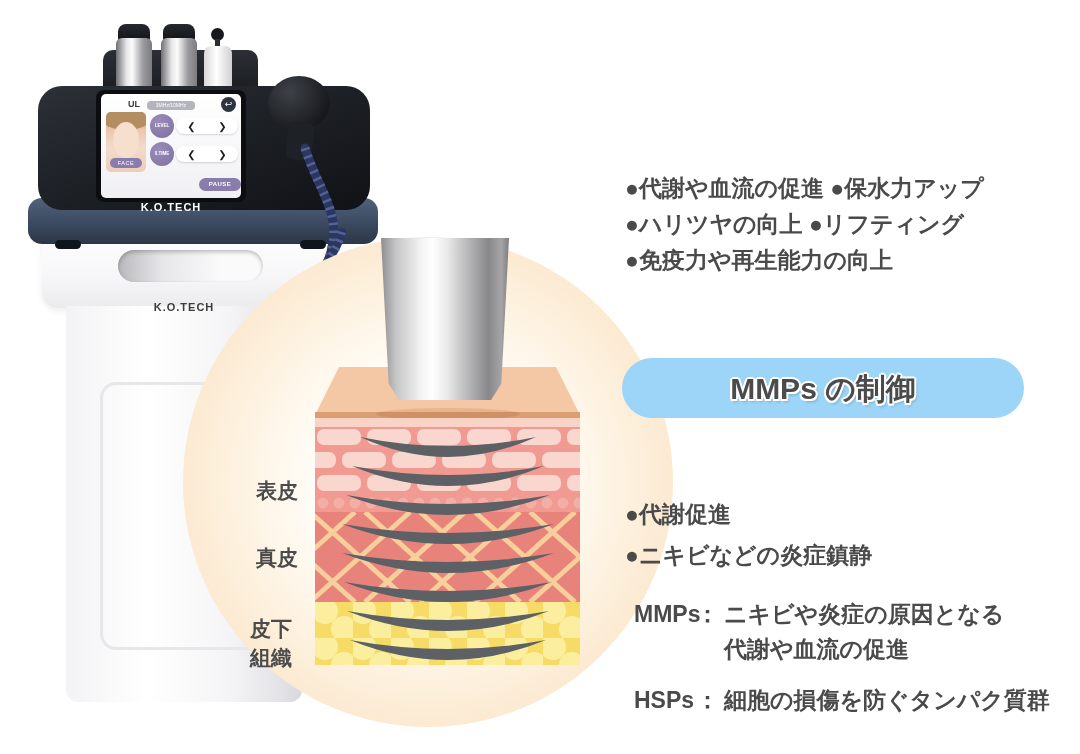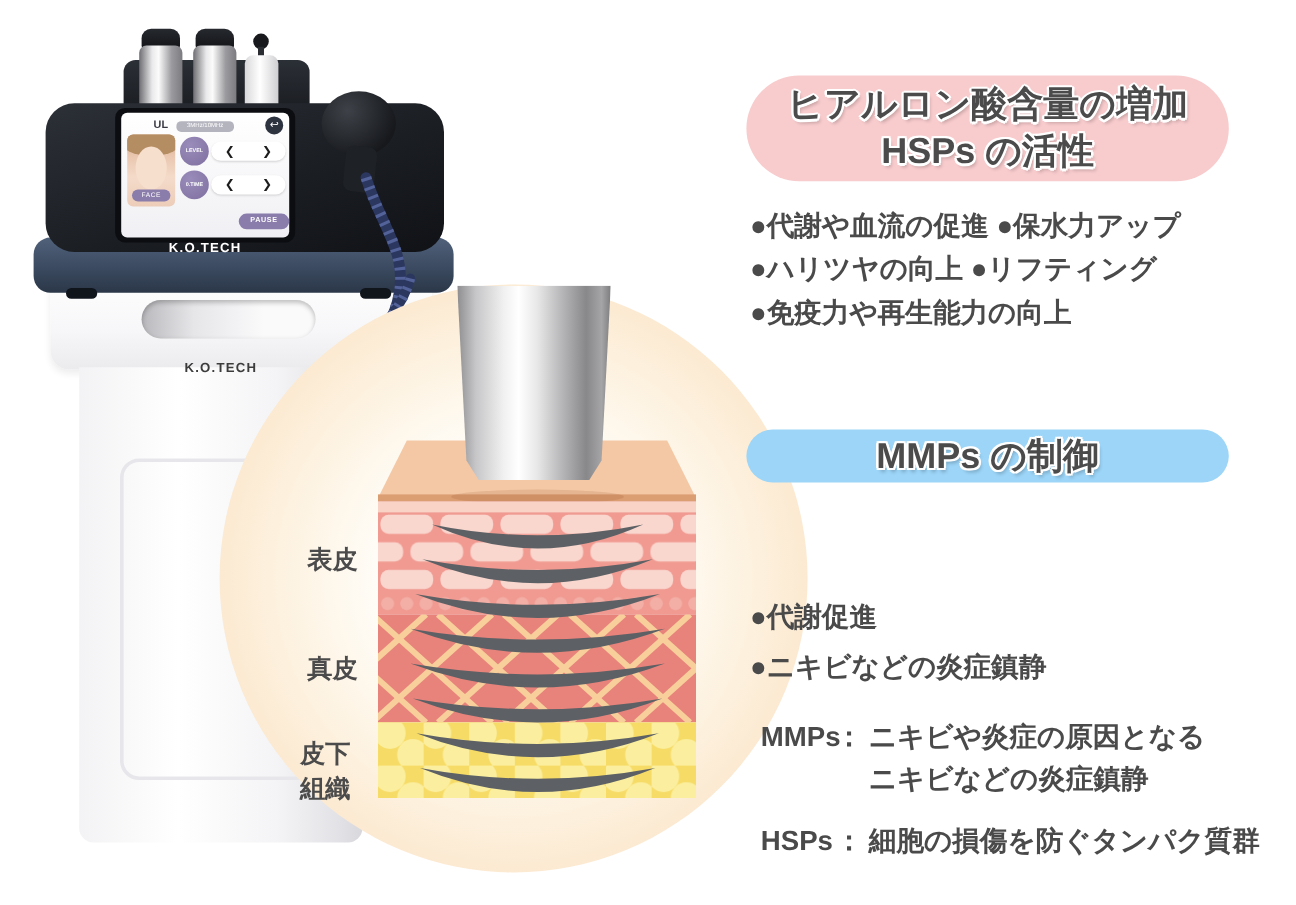--- a/index.html
+++ b/index.html
@@ -80,21 +80,21 @@
 
   
   .rc{z-index:8;}
   .pill{border-radius:44px;text-align:center;font-weight:bold;color:#4b4b4b;
     display:flex;flex-direction:column;justify-content:center;}
   .pill-text{font-size:30px;line-height:39px;
     text-shadow:2px 0 0 #fff,-2px 0 0 #fff,0 2px 0 #fff,0 -2px 0 #fff,
       1.5px 1.5px 0 #fff,-1.5px 1.5px 0 #fff,1.5px -1.5px 0 #fff,-1.5px -1.5px 0 #fff,
       2px 3px 3px rgba(0,0,0,.22);}
   .pill-pink{left:622px;top:63px;width:402px;height:88px;background:#f8cbcd;}
-  .pill-blue{left:622px;top:358px;width:402px;height:44px;background:#9cd5f8;border-radius:30px;}
+  .pill-blue{left:622px;top:358px;width:402px;height:60px;background:#9cd5f8;border-radius:30px;}
   .bullet-line{font-size:23px;font-weight:600;color:#4a4a4a;white-space:nowrap;}
   .bullets1{left:625px;top:170px;line-height:36px;}
   .bullets2{left:625px;top:454px;line-height:41px;margin-top:40px;}
   .defs{left:634px;top:581px;font-size:23px;font-weight:600;color:#4a4a4a;line-height:35px;}
   .def-row{display:flex;margin-top:16px;}
   .def-term{width:62px;}
   .def-colon{width:28px;}
 </style>
 </head>
 <body>
@@ -217,31 +217,27 @@
       <path d="M27,159 Q133,199 239,159 Q133,177 27,159 Z"></path>
       <path d="M27,188 Q133,228 239,188 Q133,206 27,188 Z"></path>
       <path d="M29,217 Q133,257 237,217 Q133,235 29,217 Z"></path>
       <path d="M32,246 Q133,286 234,246 Q133,264 32,246 Z"></path>
       <path d="M35,275 Q133,315 231,275 Q133,293 35,275 Z"></path>
     </g>
   </svg>
 
   <div class="abs probe"></div>
 
-  <div class="abs layer-label" style="left:256px;top:452px;">表皮</div>
+  <div class="abs layer-label" style="left:256px;top:476px;">表皮</div>
   <div class="abs layer-label" style="left:256px;top:543px;">真皮</div>
   <div class="abs layer-label" style="left:250px;top:614px;">
     <div>皮下</div>
     <div>組織</div>
   </div>
 
-  <div class="abs pill pill-pink rc">
-    <div class="pill-text">ヒアルロン酸含量の増加</div>
-    <div class="pill-text">HSPs の活性</div>
-  </div>
 
   <div class="abs bullets1 rc">
     <div class="bullet-line">●代謝や血流の促進 ●保水力アップ</div>
     <div class="bullet-line">●ハリツヤの向上 ●リフティング</div>
     <div class="bullet-line">●免疫力や再生能力の向上</div>
   </div>
 
   <div class="abs pill pill-blue rc">
     <div class="pill-text">MMPs の制御</div>
   </div>
@@ -250,21 +246,21 @@
     <div class="bullet-line">●代謝促進</div>
     <div class="bullet-line">●ニキビなどの炎症鎮静</div>
   </div>
 
   <div class="abs defs rc">
     <div class="def-row">
       <span class="def-term">MMPs</span>
       <span class="def-colon">：</span>
       <span>
         <div>ニキビや炎症の原因となる</div>
-        <div>ニキビなどの炎症鎮静</div>
+        <div>代謝や血流の促進</div>
       </span>
     </div>
     <div class="def-row">
       <span class="def-term">HSPs</span>
       <span class="def-colon">：</span>
       <span>細胞の損傷を防ぐタンパク質群</span>
     </div>
   </div>
 
 </div>

